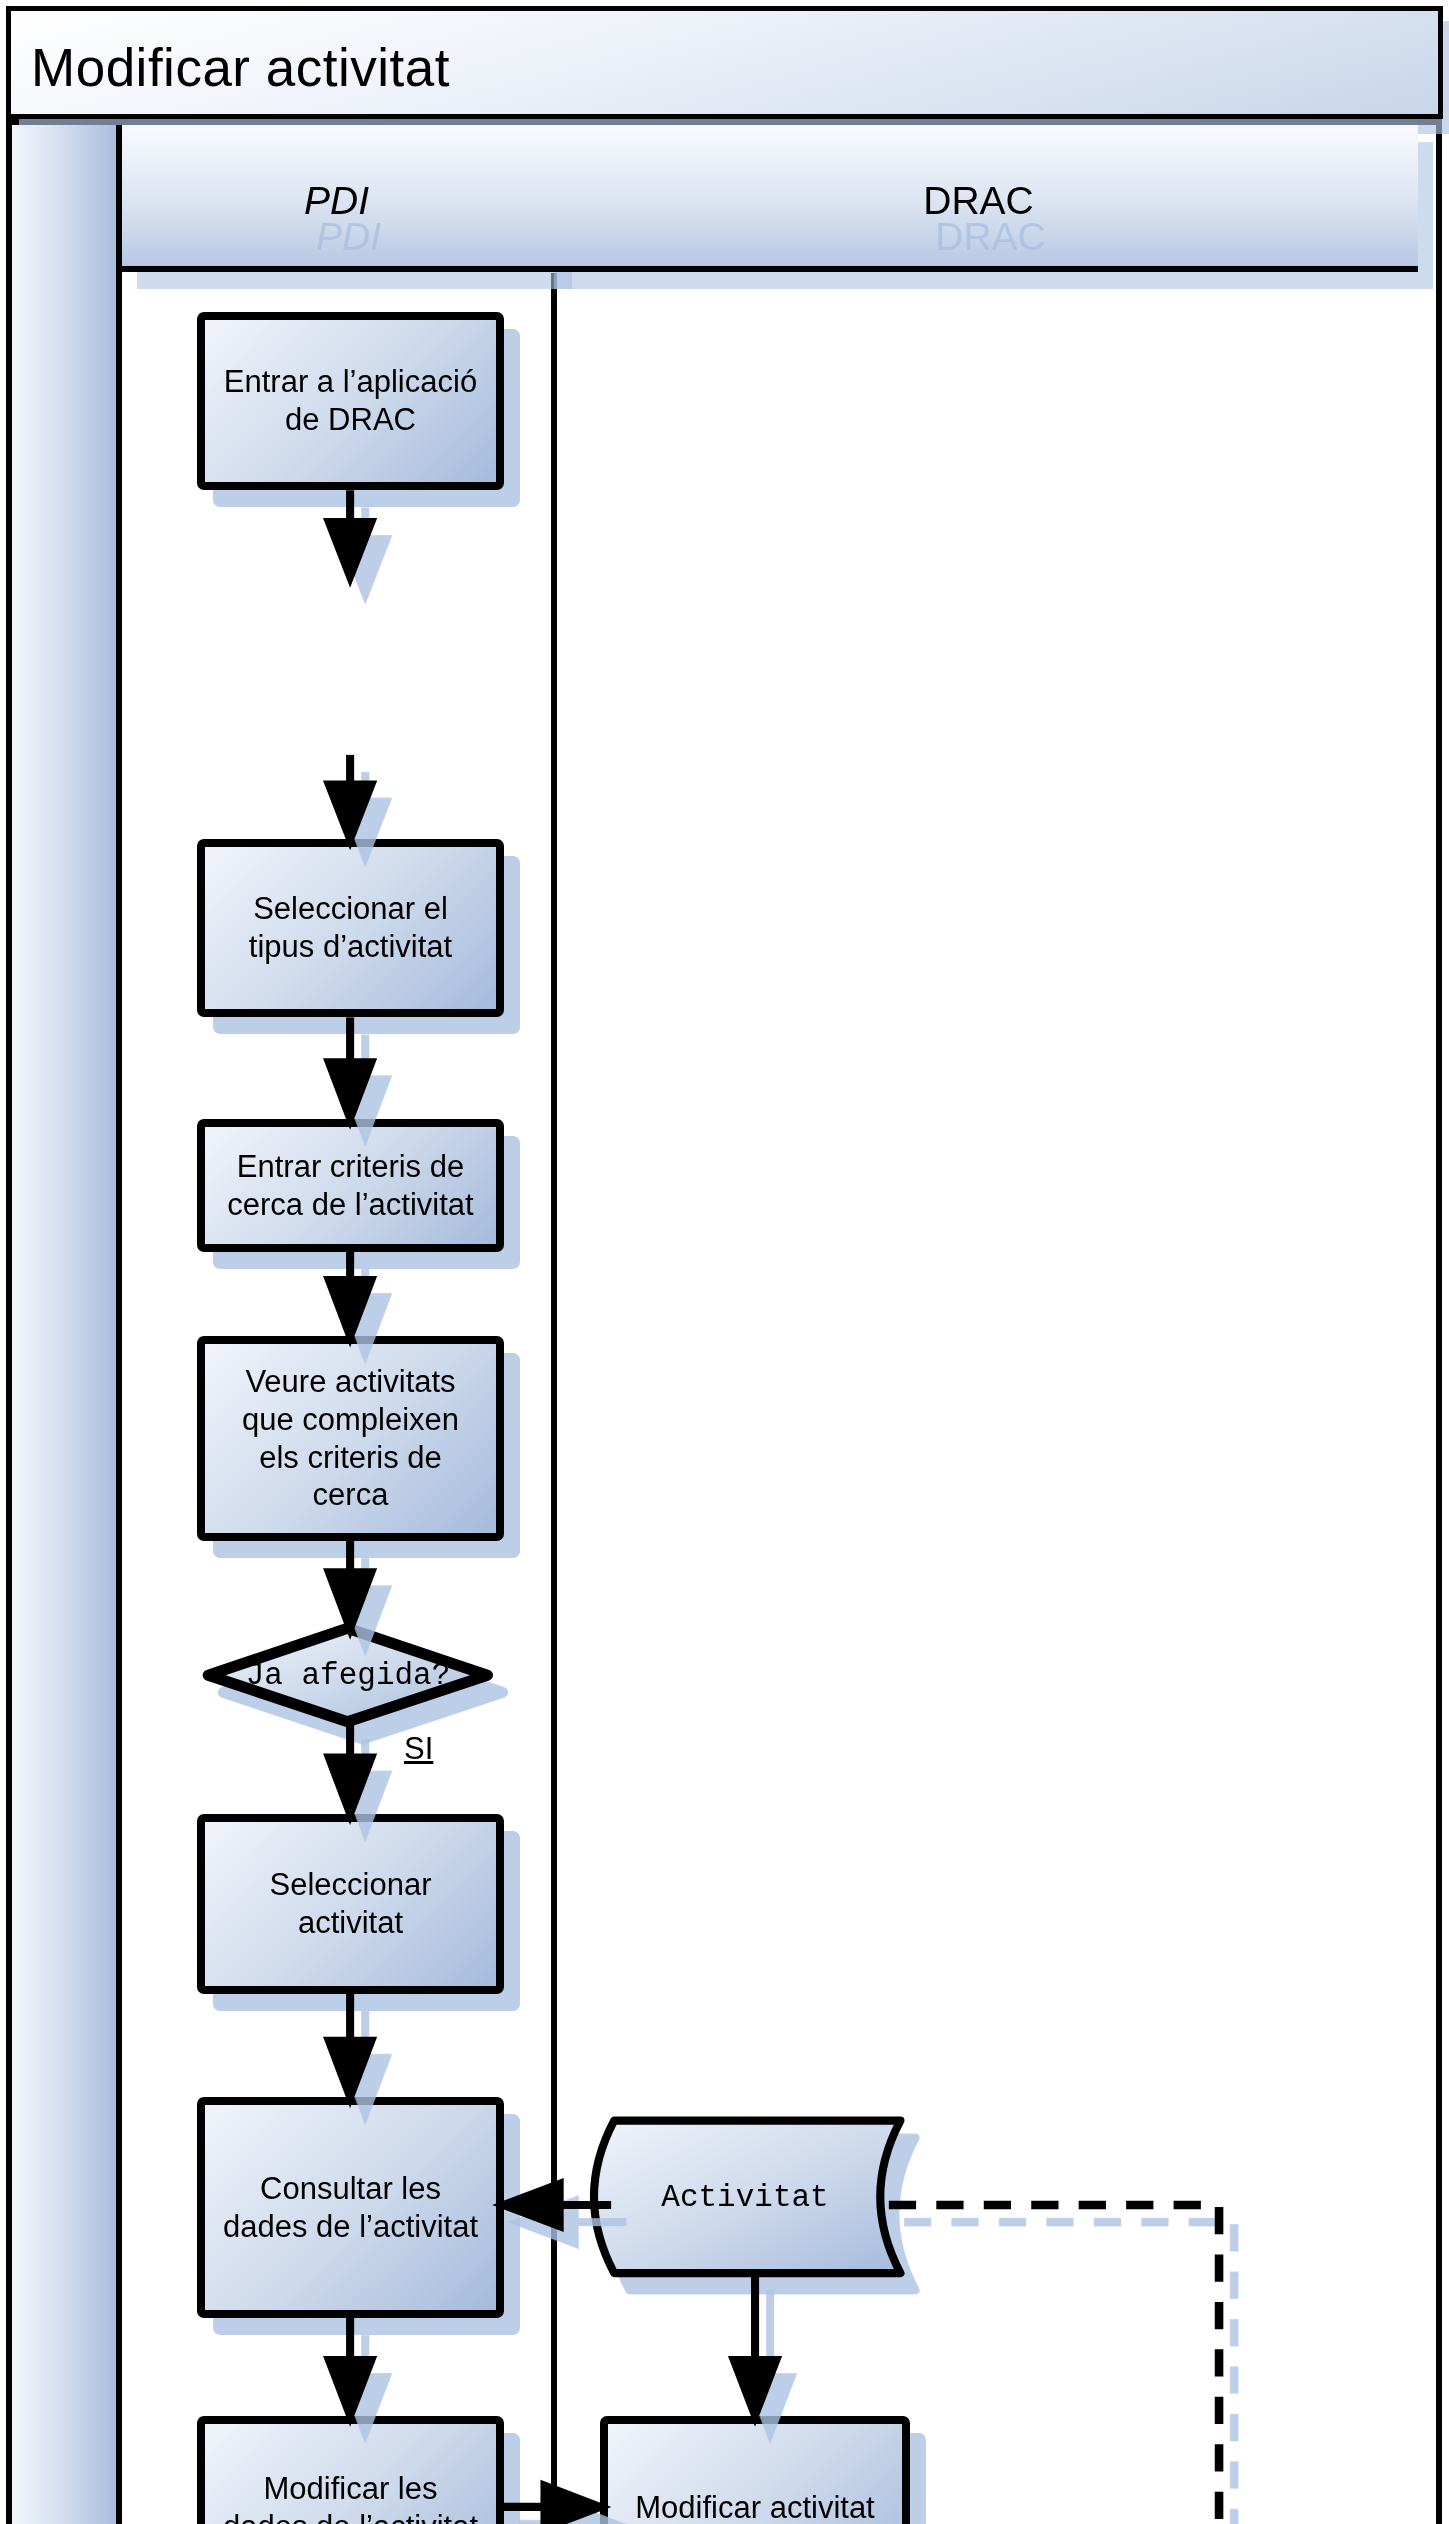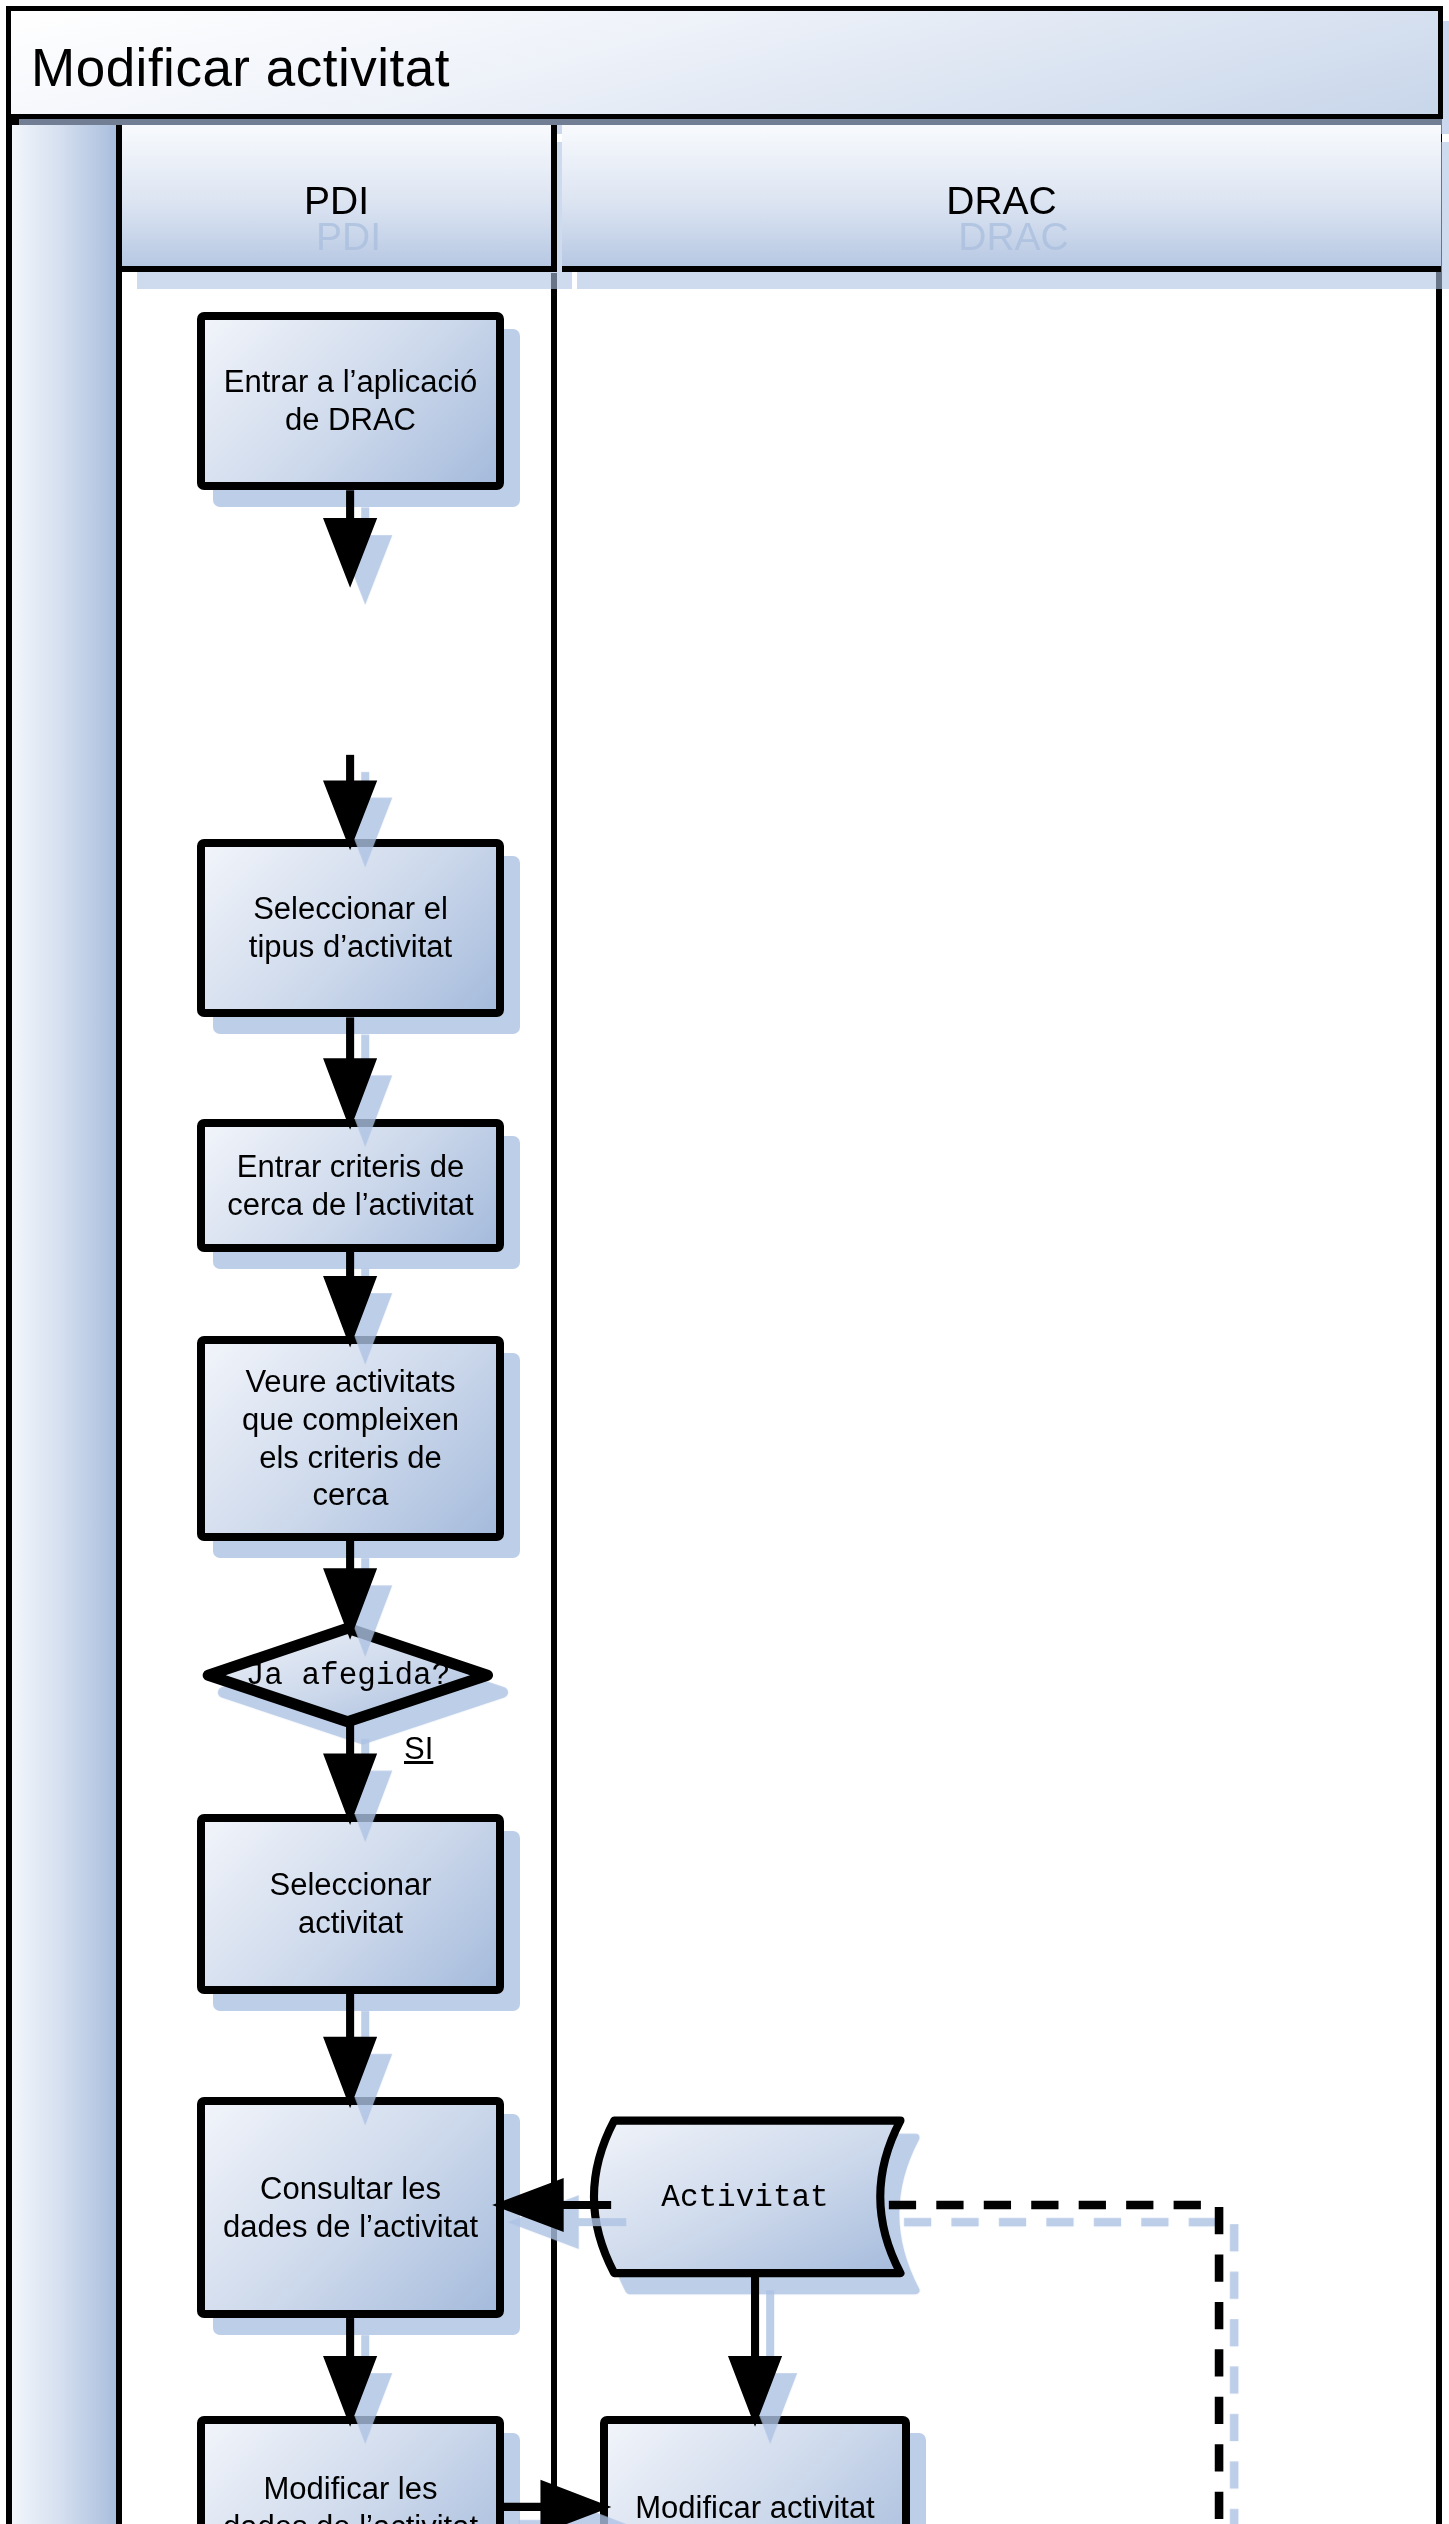--- a/index.html
+++ b/index.html
@@ -26,22 +26,22 @@
     background:linear-gradient(90deg,#f2f6fb 0%,#d6e0f0 45%,#a9bedd 100%);
     z-index:2;
   }
   .lane-header{
     position:absolute;top:125px;height:147px;box-sizing:border-box;
     border-bottom:6px solid #000;
     background:linear-gradient(180deg,#f8fafd 0%,#dce4f2 55%,#b7c8e3 100%);
     box-shadow:15px 17px 0 rgba(173,194,227,0.6);
     z-index:3;
   }
-  #pdi-header{left:122px;width:435px;border-right:6px solid #000;}
-  #drac-header{left:562px;width:879px;}
+  #pdi-header{left:122px;width:435px;border-right:6px solid #000;font-style:italic;}
+  #drac-header{left:539px;width:879px;}
   .lane-header .main{position:absolute;left:0;right:0;top:54px;text-align:center;font-size:39px;}
   .lane-header .ghost{
     position:absolute;left:12px;right:-12px;top:90px;text-align:center;font-size:39px;
     color:#a9bedd;opacity:0.75;
   }
   .lane-body{position:absolute;top:273px;height:2651px;box-sizing:border-box;background:#fff;z-index:1;}
   #pdi-body{left:122px;width:435px;border-right:6px solid #000;}
   #drac-body{left:557px;width:879px;}
 
   

